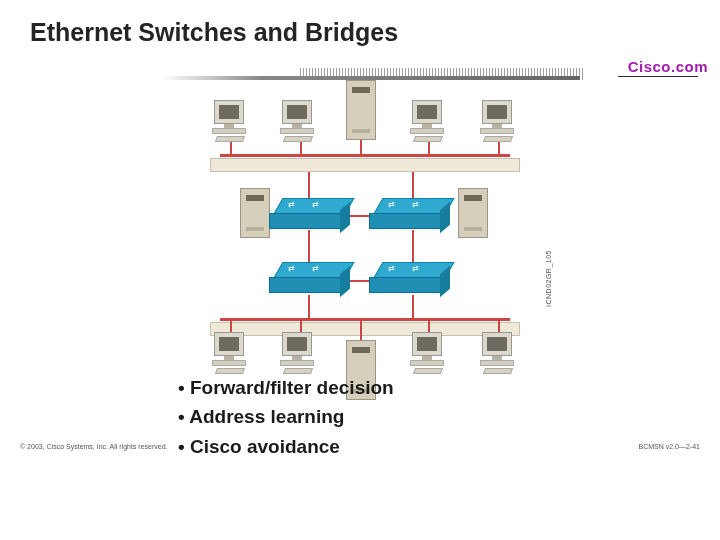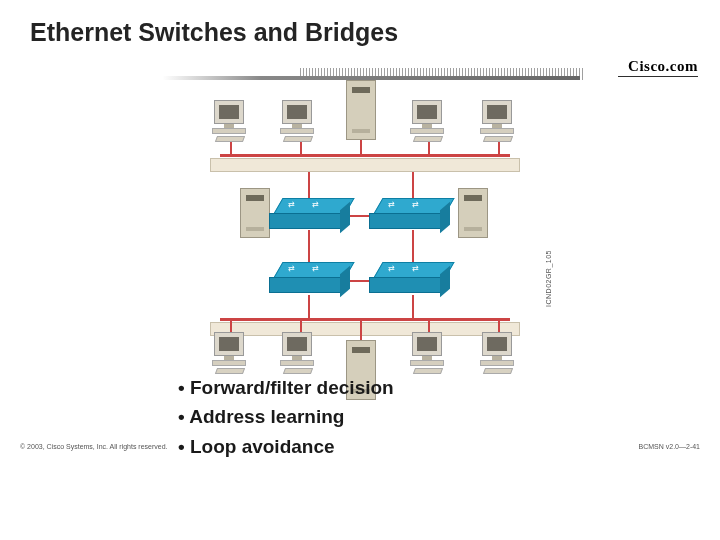--- a/index.html
+++ b/index.html
@@ -2,21 +2,21 @@
 <html><head>
 <meta charset="utf-8">
 <style>
   * { box-sizing: border-box; margin: 0; padding: 0; }
   html, body { width: 720px; height: 540px; font-family: Arial, Helvetica, sans-serif; background: #fff; overflow: hidden; }
   .slide { position: relative; width: 720px; height: 460px; }
   .title { position: absolute; left: 30px; top: 18px; font-size: 25px; font-weight: bold; color: #242424; }
   .hr-line { position: absolute; left: 0; top: 66px; width: 720px; height: 24px; }
   .hr-gradient { position: absolute; left: 0; top: 10px; width: 580px; height: 4px; background: linear-gradient(to right, rgba(100,100,100,0) 0%, rgba(100,100,100,0) 28%, #888 45%, #666 100%); }
   .hr-ticks { position: absolute; left: 300px; top: 2px; width: 285px; height: 12px; background: repeating-linear-gradient(to right, #777 0 1px, transparent 1px 3px); opacity: .7; }
-  .logo { position: absolute; right: 22px; top: 58px; font-size: 15px; font-weight: bold; color: #000000; letter-spacing: .5px; font-family: Liberation Serif, serif; }
+  .logo { position: absolute; right: 12px; top: 58px; font-size: 15px; font-weight: bold; color: #a21caf; letter-spacing: .5px; }
   .logo-sub { position: absolute; right: 22px; top: 76px; width: 80px; height: 1px; background: #2e2e2e; }
   .diagram { position: absolute; left: 150px; top: 100px; width: 420px; height: 260px; }
   .floor { position: absolute; background: #f0e8d8; border: 1px solid #c9c0ab; }
   .floor-top { left: 60px; top: 58px; width: 310px; height: 14px; }
   .floor-bot { left: 60px; top: 222px; width: 310px; height: 14px; }
   .wire { position: absolute; background: #c44; }
   .pc { position: absolute; width: 50px; height: 50px; }
   .pc .mon { position: absolute; left: 6px; top: 0; width: 30px; height: 24px; background: #ddd8cc; border: 1px solid #999; }
   .pc .mon::after { content: ""; position: absolute; left: 4px; top: 4px; width: 20px; height: 14px; background: #6e6a60; }
   .pc .stand { position: absolute; left: 16px; top: 24px; width: 10px; height: 4px; background: #b8b2a0; }
@@ -160,18 +160,18 @@
         <div class="base"></div>
         <div class="kb"></div>
       </div>
 
     <div class="sidecap">ICND02GR_105</div>
   </div>
 
   <ul class="bullets">
     <li>• Forward/filter decision</li>
     <li>• Address learning</li>
-    <li>• Loop avoidance</li>
+    <li>• Cisco avoidance</li>
   </ul>
 
   <div class="copyright">© 2003, Cisco Systems, Inc. All rights reserved.</div>
   <div class="slidenum">BCMSN v2.0—2-41</div>
 </div>
 
 </body></html>

